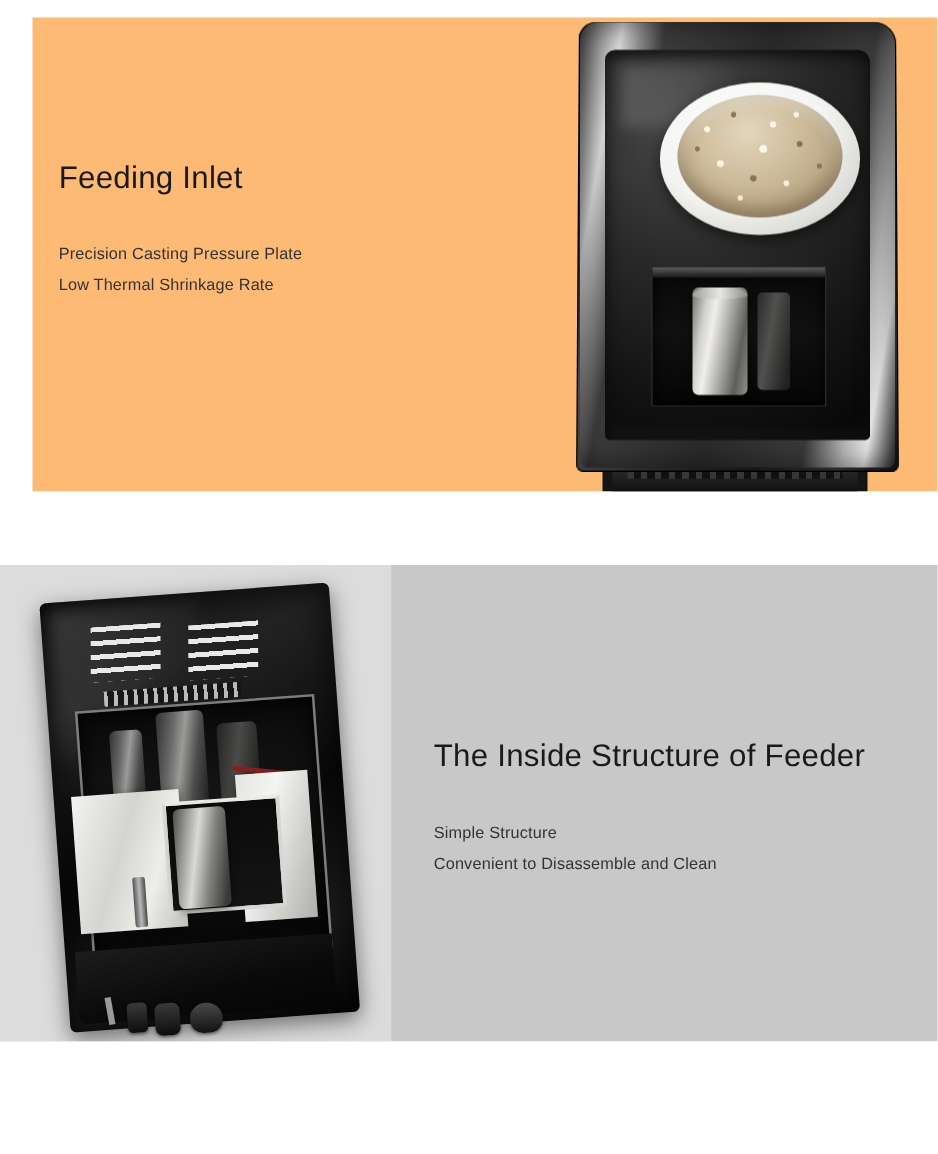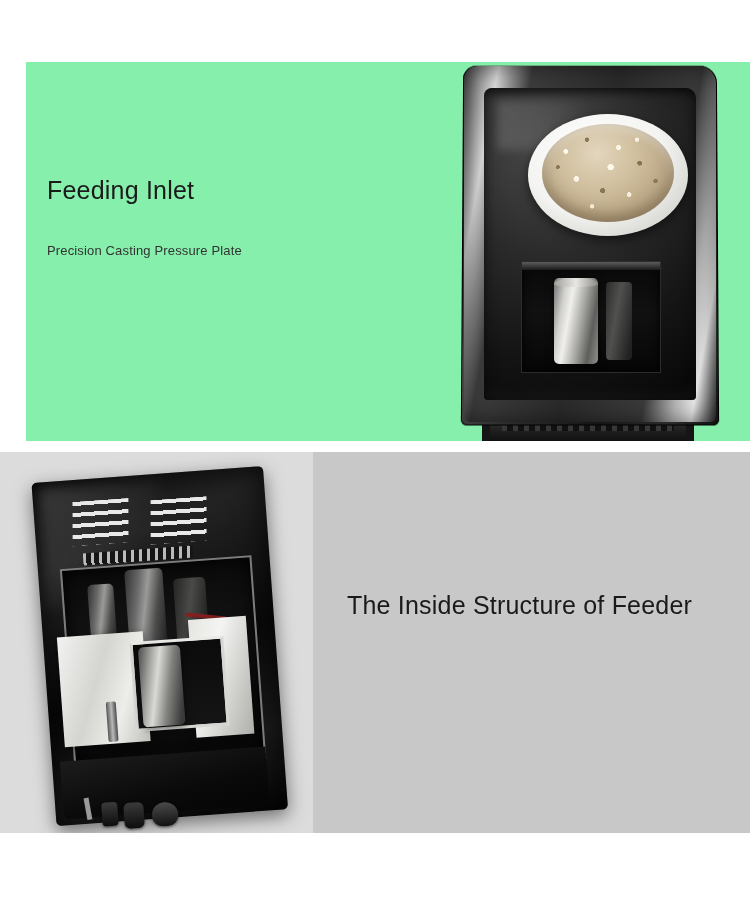--- a/index.html
+++ b/index.html
@@ -17,23 +17,22 @@
     overflow: hidden;
   }
 
   
   #panel-one {
     position: absolute;
     left: 26px;
     top: 14px;
     width: 724px;
     height: 379px;
-    background: #86efac;
+    background: #fdba74;
     overflow: hidden;
-    margin-top: 48px;
   }
   #panel-one-text {
     position: absolute;
     left: 21px;
     top: 115px;
     width: 360px;
   }
 
   
   #panel-two {
@@ -368,20 +367,21 @@
         <div class="ph-roller-top"></div>
       </div>
       <div class="ph-roller2"></div>
     </div>
   </figure>
 
   <div id="panel-one-text">
     <h2 class="title">Feeding Inlet</h2>
     <div class="body-lines">
       <div>Precision Casting Pressure Plate</div>
+      <div>Low Thermal Shrinkage Rate</div>
     </div>
   </div>
 </section>
 
 <section id="panel-two">
 
   <div id="panel-two-photo-bg">
     <figure id="photo-inside" style="margin:0;">
       <div class="in-case">
         <div class="in-case-gloss"></div>
@@ -405,14 +405,18 @@
       <div class="in-bottom-ledge"></div>
       <div class="in-pin"></div>
       <div class="in-knob k1"></div>
       <div class="in-knob k2"></div>
       <div class="in-knob k3"></div>
     </figure>
   </div>
 
   <div id="panel-two-text">
     <h2 class="title">The Inside Structure of Feeder</h2>
+    <div class="body-lines">
+      <div>Simple Structure</div>
+      <div>Convenient to Disassemble and Clean</div>
+    </div>
   </div>
 </section>
 
 </body></html>

